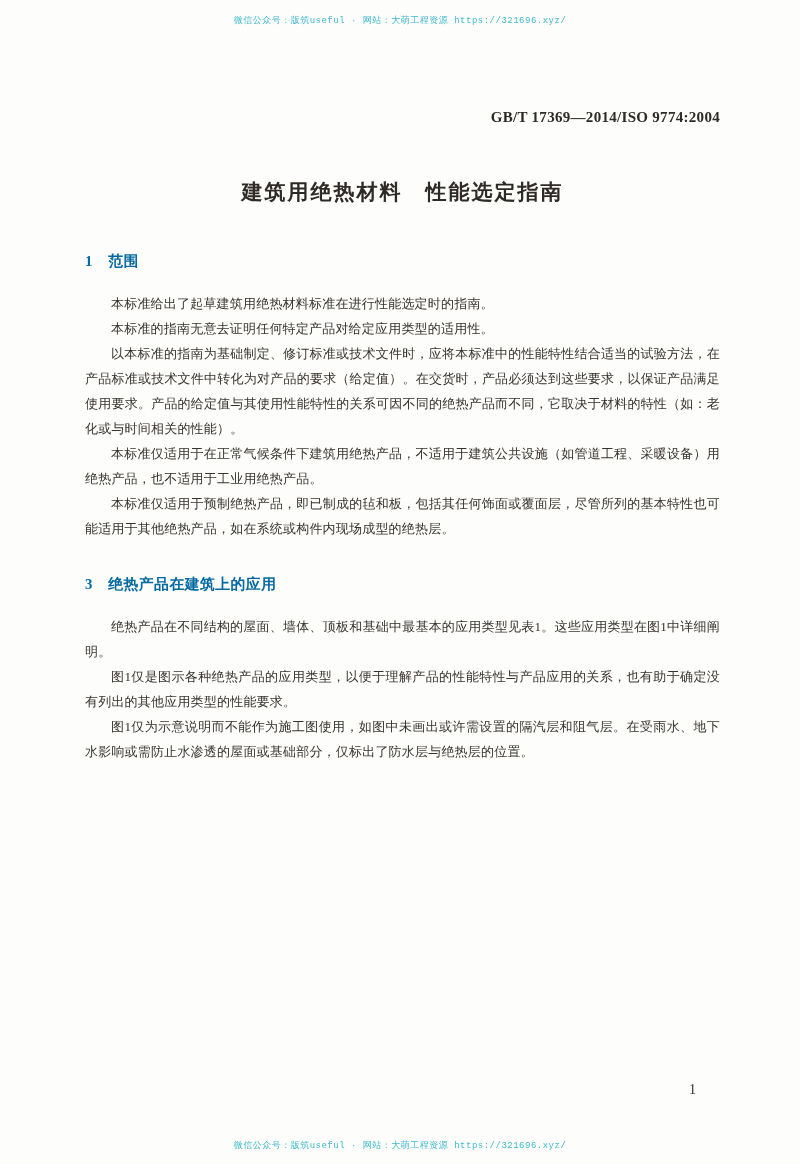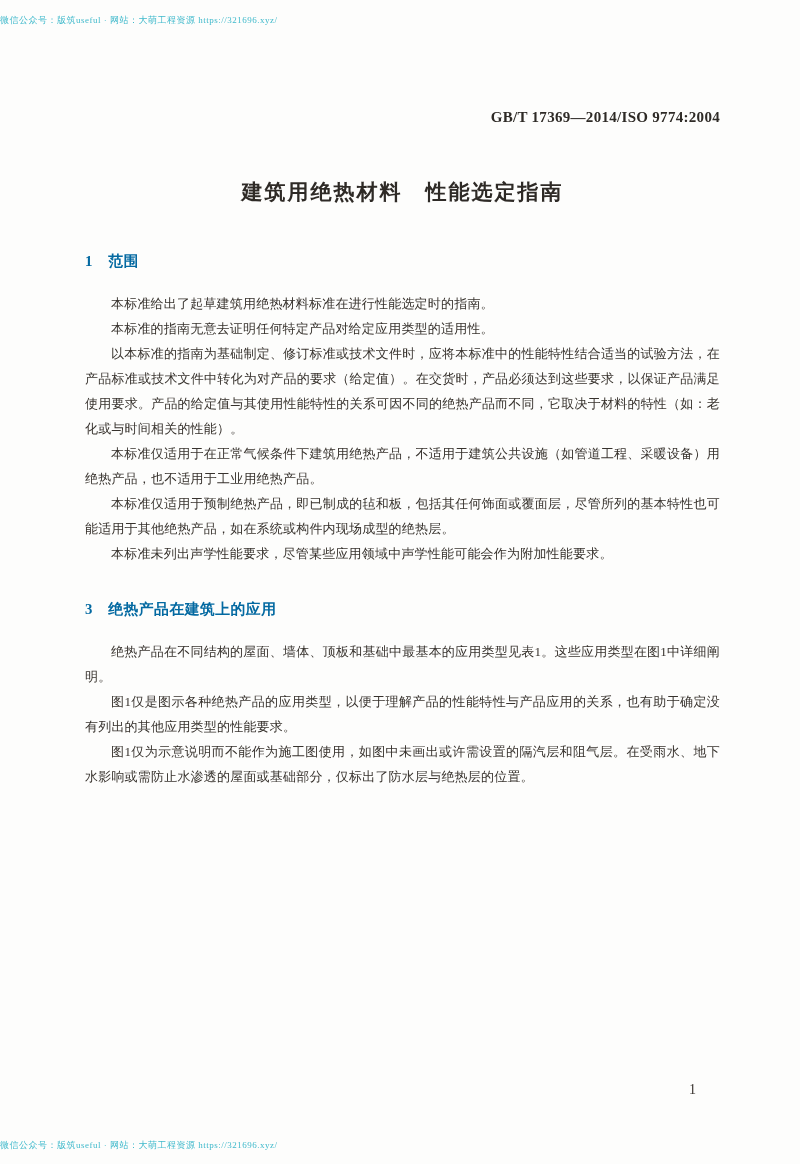--- a/index.html
+++ b/index.html
@@ -14,23 +14,24 @@
     height: 1164px;
     margin: 0 auto;
     background: #fdfdfc;
     color: #37322d;
     overflow: hidden;
   }
   .watermark {
     position: absolute;
     left: 0;
     width: 100%;
+    text-align: center;
     font-size: 9px;
     color: #3fb9cb;
-    font-family: Liberation Serif, serif;
+    font-family: Liberation Mono, monospace;
     letter-spacing: 0.5px;
   }
   .watermark.top { top: 14px; }
   .watermark.bottom { bottom: 12px; }
 
   .content {
     position: absolute;
     top: 12px;
     left: 85px;
     right: 80px;
@@ -89,21 +90,20 @@
 
     <h1 class="title">建筑用绝热材料　性能选定指南</h1>
 
     <div class="section">
       <h2 class="section-heading first">1　范围</h2>
       <p class="para">本标准给出了起草建筑用绝热材料标准在进行性能选定时的指南。</p>
       <p class="para">本标准的指南无意去证明任何特定产品对给定应用类型的适用性。</p>
       <p class="para">以本标准的指南为基础制定、修订标准或技术文件时，应将本标准中的性能特性结合适当的试验方法，在产品标准或技术文件中转化为对产品的要求（给定值）。在交货时，产品必须达到这些要求，以保证产品满足使用要求。产品的给定值与其使用性能特性的关系可因不同的绝热产品而不同，它取决于材料的特性（如：老化或与时间相关的性能）。</p>
       <p class="para">本标准仅适用于在正常气候条件下建筑用绝热产品，不适用于建筑公共设施（如管道工程、采暖设备）用绝热产品，也不适用于工业用绝热产品。</p>
       <p class="para">本标准仅适用于预制绝热产品，即已制成的毡和板，包括其任何饰面或覆面层，尽管所列的基本特性也可能适用于其他绝热产品，如在系统或构件内现场成型的绝热层。</p>
-      <p class="para">本标准未列出声学性能要求，尽管某些应用领域中声学性能可能会作为附加性能要求。</p>
     </div>
 
 
     <div class="section">
       <h2 class="section-heading">3　绝热产品在建筑上的应用</h2>
       <p class="para">绝热产品在不同结构的屋面、墙体、顶板和基础中最基本的应用类型见表1。这些应用类型在图1中详细阐明。</p>
       <p class="para">图1仅是图示各种绝热产品的应用类型，以便于理解产品的性能特性与产品应用的关系，也有助于确定没有列出的其他应用类型的性能要求。</p>
       <p class="para">图1仅为示意说明而不能作为施工图使用，如图中未画出或许需设置的隔汽层和阻气层。在受雨水、地下水影响或需防止水渗透的屋面或基础部分，仅标出了防水层与绝热层的位置。</p>
     </div>
 

